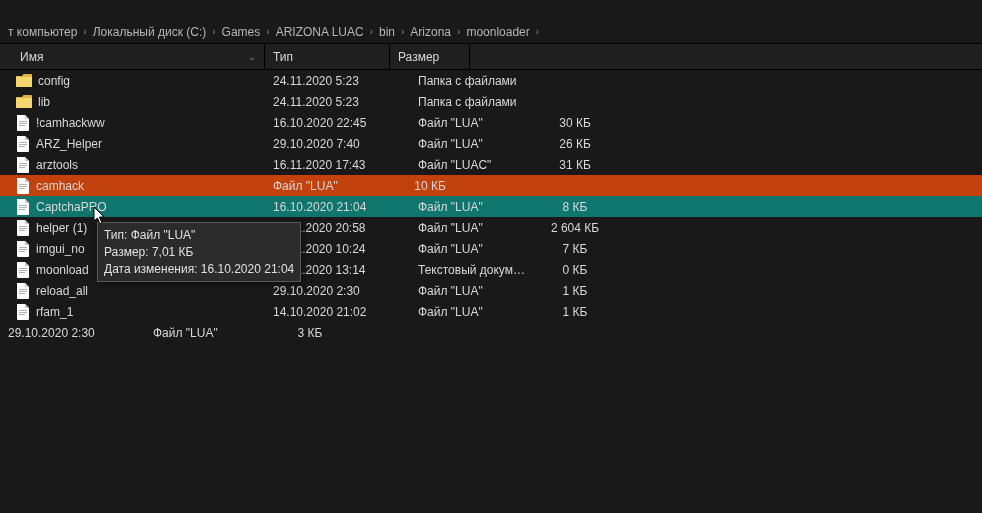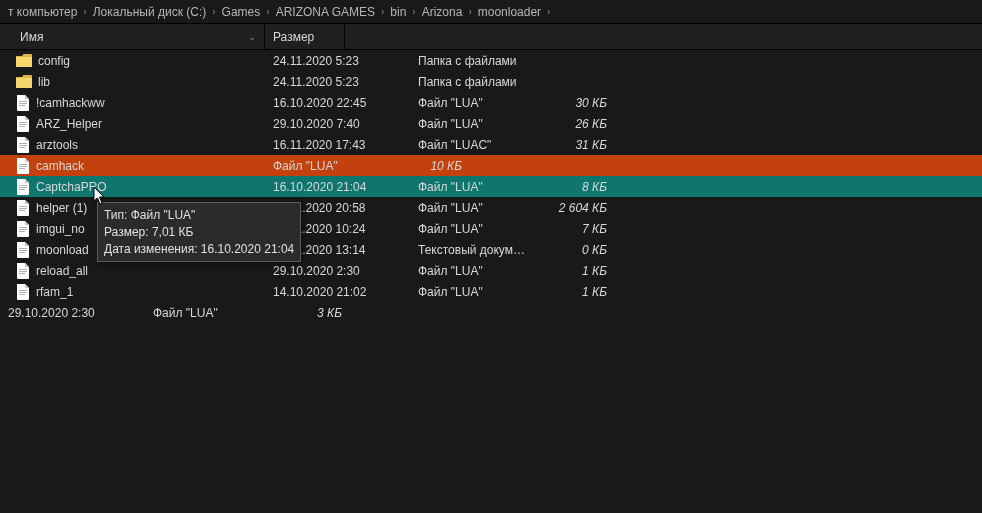--- a/index.html
+++ b/index.html
@@ -19,20 +19,21 @@
     .breadcrumb {
       display: flex;
       align-items: center;
       height: 24px;
       padding: 0 6px;
       color: #b5b5b5;
       gap: 4px;
       border-bottom: 1px solid #000;
       overflow: hidden;
       white-space: nowrap;
+      margin-top: 20px;
     }
     .breadcrumb .crumb {
       padding: 0 2px;
     }
     .breadcrumb .chev {
       color: #8a8a8a;
       font-size: 10px;
     }
     .header-row {
       display: flex;
@@ -84,21 +85,21 @@
     }
     .row .c-name {
       width: 265px;
       display: flex;
       align-items: center;
       gap: 6px;
       padding-left: 16px;
     }
     .row .c-date { width: 145px; }
     .row .c-type { width: 125px; }
-    .row .c-size { width: 80px; text-align: right; font-style: italic; }
+    .row .c-size { width: 80px; text-align: center; }
     
     .icon-folder {
       width: 16px;
       height: 13px;
       display: inline-block;
     }
     .icon-folder svg { width: 16px; height: 13px; }
     .icon-file {
       width: 14px;
       height: 16px;
@@ -127,35 +128,38 @@
 </head>
 <body>
 
 <div class="breadcrumb">
   <span class="crumb">т компьютер</span>
   <span class="chev">›</span>
   <span class="crumb">Локальный диск (C:)</span>
   <span class="chev">›</span>
   <span class="crumb">Games</span>
   <span class="chev">›</span>
-  <span class="crumb">ARIZONA GAMES</span>
+  <span class="crumb">ARIZONA LUAC</span>
   <span class="chev">›</span>
   <span class="crumb">bin</span>
   <span class="chev">›</span>
   <span class="crumb">Arizona</span>
   <span class="chev">›</span>
   <span class="crumb">moonloader</span>
   <span class="chev">›</span>
 </div>
 
 <div class="header-row">
   <div class="col col-name">
     <span>Имя</span>
     <span class="sort" style="margin-left:auto;">⌄</span>
   </div>
+  <div class="col col-type">
+    <span>Тип</span>
+  </div>
   <div class="col col-size">
     <span>Размер</span>
   </div>
 </div>
 
 <div class="file-list" id="file-list">
 
   <div class="row">
       <div class="cell c-name">
         <span class="icon-folder"><svg viewBox="0 0 16 13">

